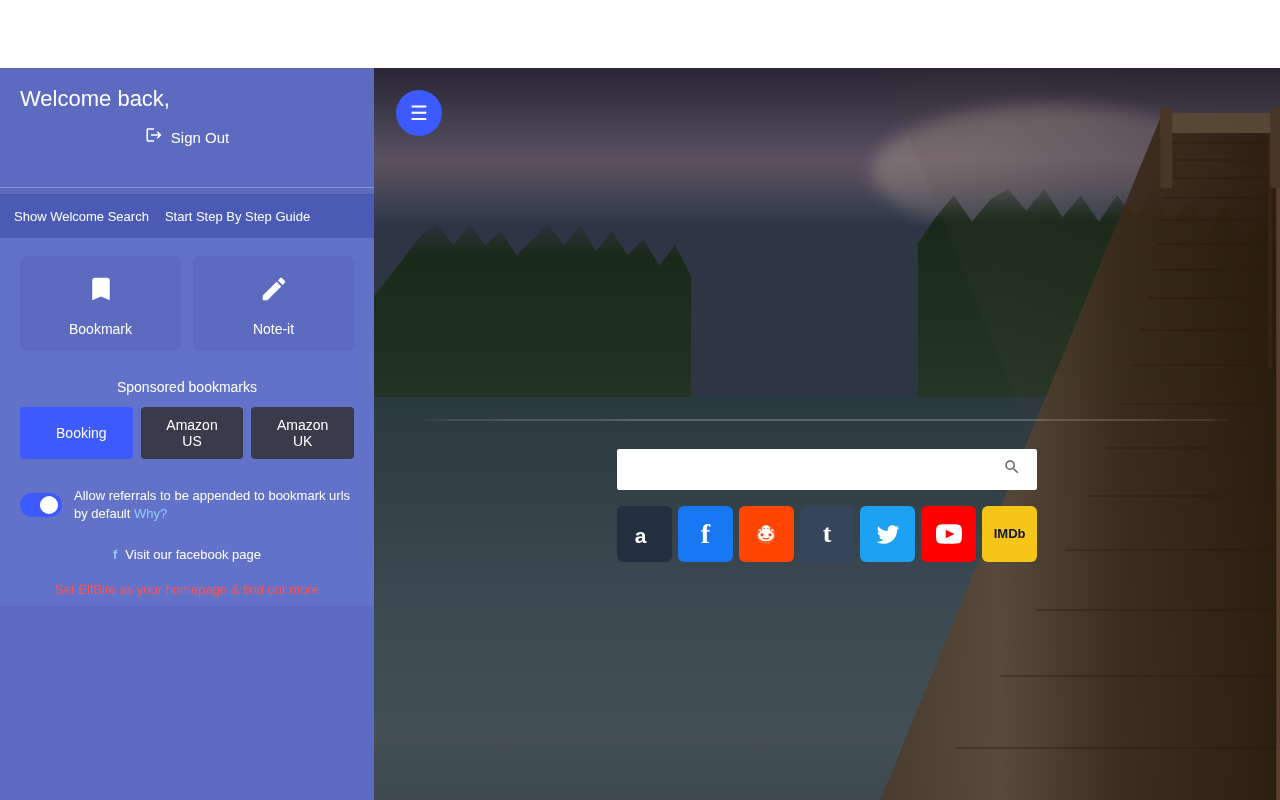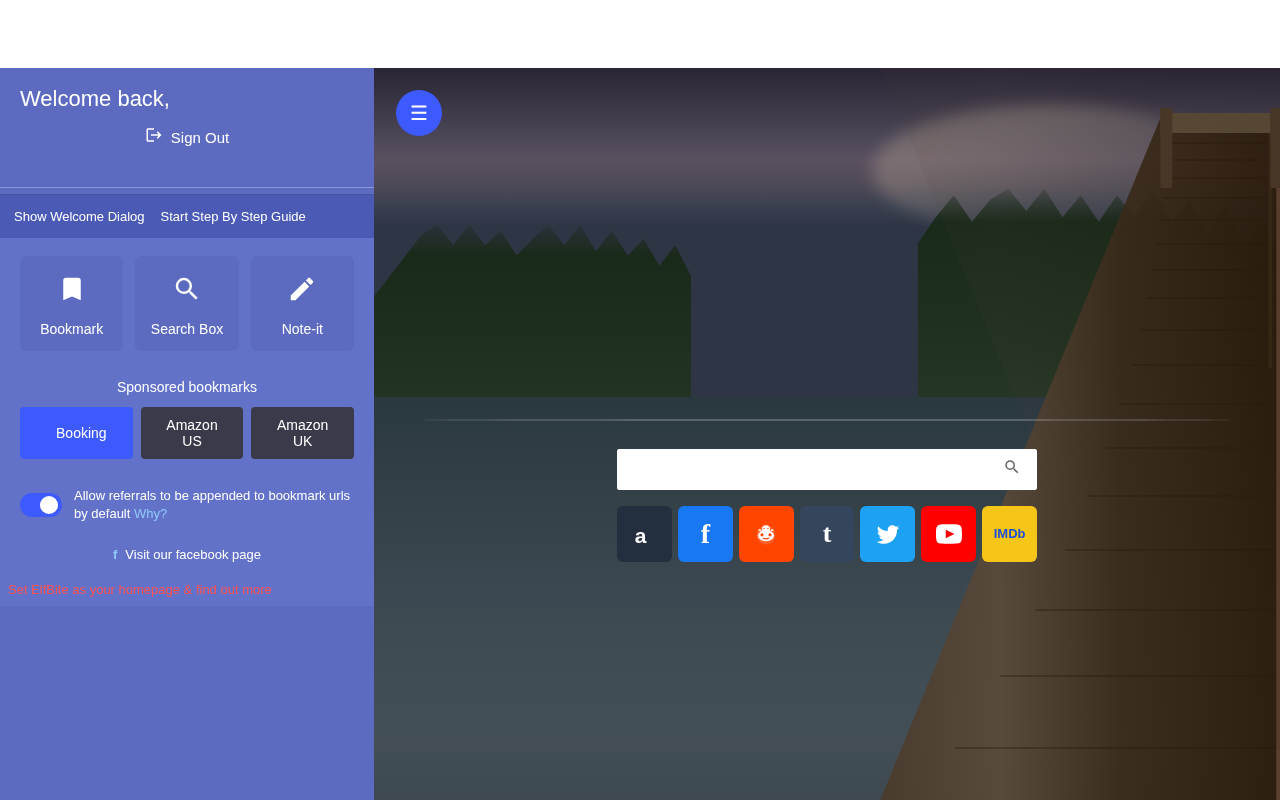--- a/index.html
+++ b/index.html
@@ -256,21 +256,21 @@
 
     .fb-icon {
       color: #90caf9;
       font-weight: bold;
     }
 
     
     .homepage-link {
       padding: 8px 8px;
       background: #6272c9;
-      text-align: left;
+      text-align: center;
     }
 
     .homepage-link a {
       color: #ff5252;
       font-size: 13px;
       text-decoration: none;
       cursor: pointer;
     }
 
     
@@ -504,40 +504,32 @@
         <span>Sign Out</span>
       </button>
     </div>
 
     <div class="divider"></div>
 
 
     <div class="divider-dark"></div>
 
     <div class="nav-links">
-      <button class="nav-link">Show Welcome Dialog</button>
+      <button class="nav-link">Show Welcome Search</button>
       <button class="nav-link">Start Step By Step Guide</button>
     </div>
 
     <div class="widgets-section">
       <button class="widget-btn">
         <span class="widget-icon">
           <svg width="30" height="30" viewBox="0 0 24 24" fill="white">
             <path d="M17 3H7c-1.1 0-2 .9-2 2v16l7-3 7 3V5c0-1.1-.9-2-2-2z"></path>
           </svg>
         </span>
         <span class="widget-label">Bookmark</span>
-      </button>
-      <button class="widget-btn">
-        <span class="widget-icon">
-          <svg width="30" height="30" viewBox="0 0 24 24" fill="white">
-            <path d="M15.5 14h-.79l-.28-.27A6.471 6.471 0 0 0 16 9.5 6.5 6.5 0 1 0 9.5 16c1.61 0 3.09-.59 4.23-1.57l.27.28v.79l5 4.99L20.49 19l-4.99-5zm-6 0C7.01 14 5 11.99 5 9.5S7.01 5 9.5 5 14 7.01 14 9.5 11.99 14 9.5 14z"></path>
-          </svg>
-        </span>
-        <span class="widget-label">Search Box</span>
       </button>
       <button class="widget-btn">
         <span class="widget-icon">
           <svg width="30" height="30" viewBox="0 0 24 24" fill="white">
             <path d="M3 17.25V21h3.75L17.81 9.94l-3.75-3.75L3 17.25zM20.71 7.04c.39-.39.39-1.02 0-1.41l-2.34-2.34c-.39-.39-1.02-.39-1.41 0l-1.83 1.83 3.75 3.75 1.83-1.83z"></path>
           </svg>
         </span>
         <span class="widget-label">Note-it</span>
       </button>
     </div>
@@ -681,18 +673,18 @@
         <a class="quick-link-icon ql-twitter" title="Twitter">
           <svg width="26" height="26" viewBox="0 0 24 24" fill="white">
             <path d="M22.46 6c-.77.35-1.6.58-2.46.69.88-.53 1.56-1.37 1.88-2.38-.83.5-1.75.85-2.72 1.05C18.37 4.5 17.26 4 16 4c-2.35 0-4.27 1.92-4.27 4.29 0 .34.04.67.11.98C8.28 9.09 5.11 7.38 3 4.79c-.37.63-.58 1.37-.58 2.15 0 1.49.75 2.81 1.91 3.56-.71 0-1.37-.2-1.95-.5v.03c0 2.08 1.48 3.82 3.44 4.21a4.22 4.22 0 0 1-1.93.07 4.28 4.28 0 0 0 4 2.98 8.521 8.521 0 0 1-5.33 1.84c-.34 0-.68-.02-1.02-.06C3.44 20.29 5.7 21 8.12 21 16 21 20.33 14.46 20.33 8.79c0-.19 0-.37-.01-.56.84-.6 1.56-1.36 2.14-2.23z"></path>
           </svg>
         </a>
         <a class="quick-link-icon ql-youtube" title="YouTube">
           <svg width="26" height="26" viewBox="0 0 24 24" fill="white">
             <path d="M19.615 3.184c-3.604-.246-11.631-.245-15.23 0-3.897.266-4.356 2.62-4.385 8.816.029 6.185.484 8.549 4.385 8.816 3.6.245 11.626.246 15.23 0 3.897-.266 4.356-2.62 4.385-8.816-.029-6.185-.484-8.549-4.385-8.816zm-10.615 12.816v-8l8 3.993-8 4.007z"></path>
           </svg>
         </a>
-        <a class="quick-link-icon ql-imdb" title="IMDb" style="font-size:13px;font-weight:900;color:#1d4ed8;font-family:Arial;">IMDb</a>
+        <a class="quick-link-icon ql-imdb" title="IMDb" style="font-size:13px;font-weight:900;color:#0f172a;font-family:Arial;">IMDb</a>
       </div>
     </div>
 
   </div>
 </div>
 
 </body></html>

